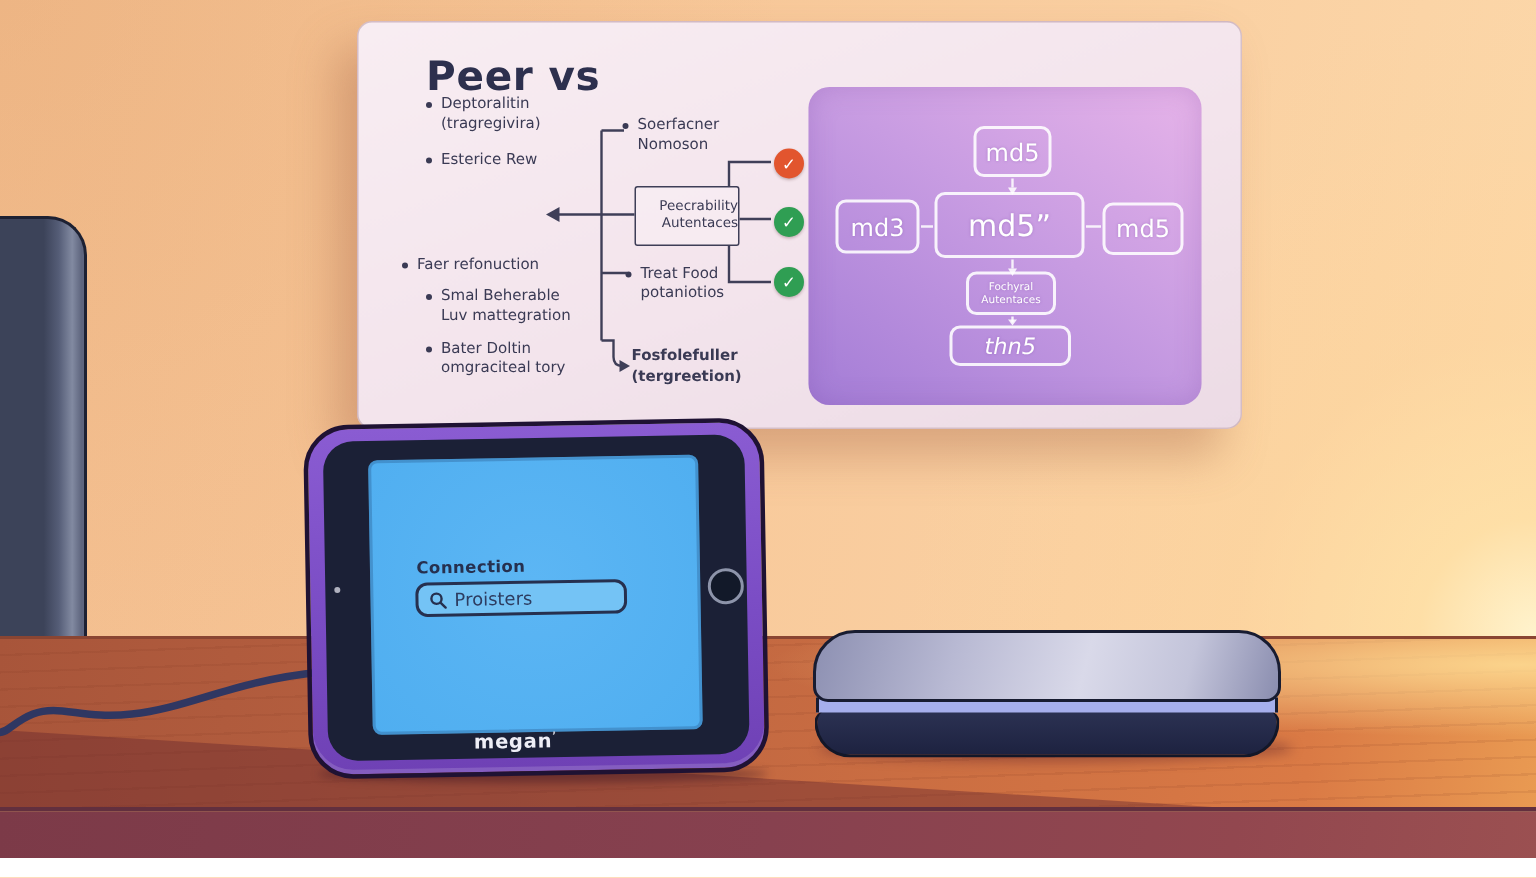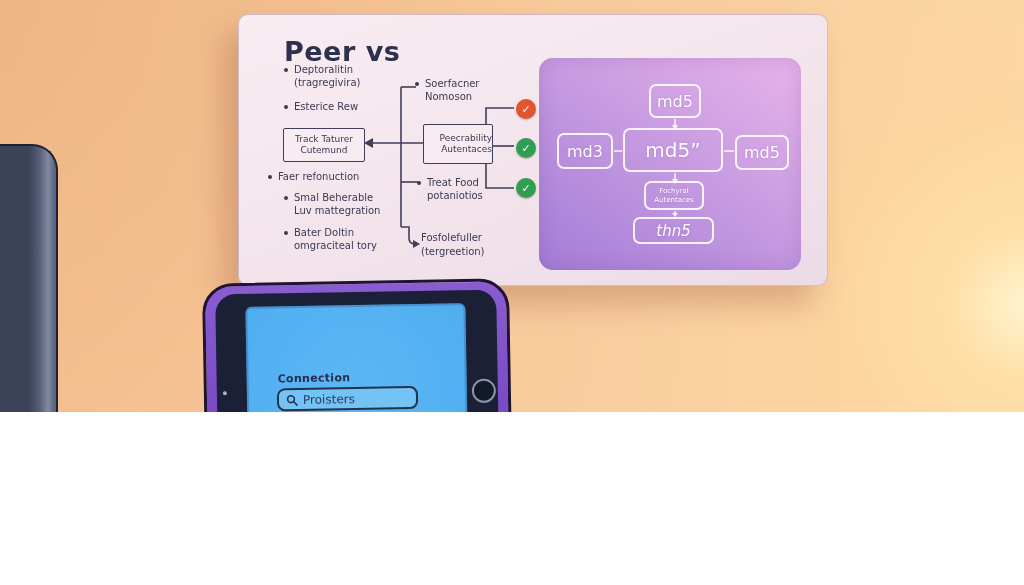--- a/index.html
+++ b/index.html
@@ -1,17 +1,17 @@
 <!DOCTYPE html>
 <html><head>
 <meta charset="utf-8">
 <style>
   * { margin:0; padding:0; box-sizing:border-box; }
   body { font-family:"DejaVu Sans", sans-serif; }
-  .scene { position:relative; width:1024px; height:412px; overflow:hidden; background:#fdba74; }
+  .scene { position:relative; width:1024px; height:572px; overflow:hidden; background:#fdba74; }
 
   
   .wall { position:absolute; inset:0; height:540px;
     background:linear-gradient(100deg,#f4bf90 0%,#f7c697 35%,#fad0a2 70%,#fcd8aa 100%); }
   .wall-vignette { position:absolute; inset:0; height:540px; pointer-events:none;
     background:radial-gradient(circle at 0% 0%, rgba(222,158,104,0.30) 0%, rgba(222,158,104,0) 45%); }
   .sun-glow { position:absolute; inset:0; pointer-events:none;
     background:radial-gradient(circle at 100% 74%, #fff3cd 0%, rgba(255,226,166,0.75) 7%, rgba(255,214,150,0.35) 18%, rgba(255,214,150,0) 38%); }
 
   
@@ -126,24 +126,20 @@
 
     <div class="board-title">Peer vs</div>
 
     <div class="wb-bullet" style="left:55px; top:48px;">
       <div>Deptoralitin</div>
       <div>(tragregivira)</div>
     </div>
     <div class="wb-bullet" style="left:55px; top:85px;">
       <div>Esterice Rew</div>
     </div>
-    <div class="wb-box" style="left:44px; top:113px; width:82px; height:34px;">
-      <div>Track Taturer</div>
-      <div>Cutemund</div>
-    </div>
     <div class="wb-bullet" style="left:39px; top:155px;">
       <div>Faer refonuction</div>
     </div>
     <div class="wb-bullet" style="left:55px; top:176px;">
       <div>Smal Beherable</div>
       <div>Luv mattegration</div>
     </div>
     <div class="wb-bullet" style="left:55px; top:211px;">
       <div>Bater Doltin</div>
       <div>omgraciteal tory</div>
@@ -154,21 +150,21 @@
       <div>Nomoson</div>
     </div>
     <div class="wb-box" style="left:184px; top:109px; width:70px; height:40px;align-items:flex-end;">
       <div>Peecrability</div>
       <div>Autentaces</div>
     </div>
     <div class="wb-bullet" style="left:188px; top:161px;">
       <div>Treat Food</div>
       <div>potaniotios</div>
     </div>
-    <div class="wb-note" style="left:182px; top:216px;">
+    <div class="wb-note" style="left:182px; top:216px;font-weight:bold;">
       <div>Fosfolefuller</div>
       <div>(tergreetion)</div>
     </div>
 
     <svg class="connectors" width="590" height="272" viewBox="0 0 590 272">
       <g stroke="#3f3f58" stroke-width="1.6" fill="none">
         <path d="M162,72 V212"></path>
         <path d="M162,72 H177"></path>
         <path d="M131,128 H184"></path>
         <path d="M162,167 H179"></path>

